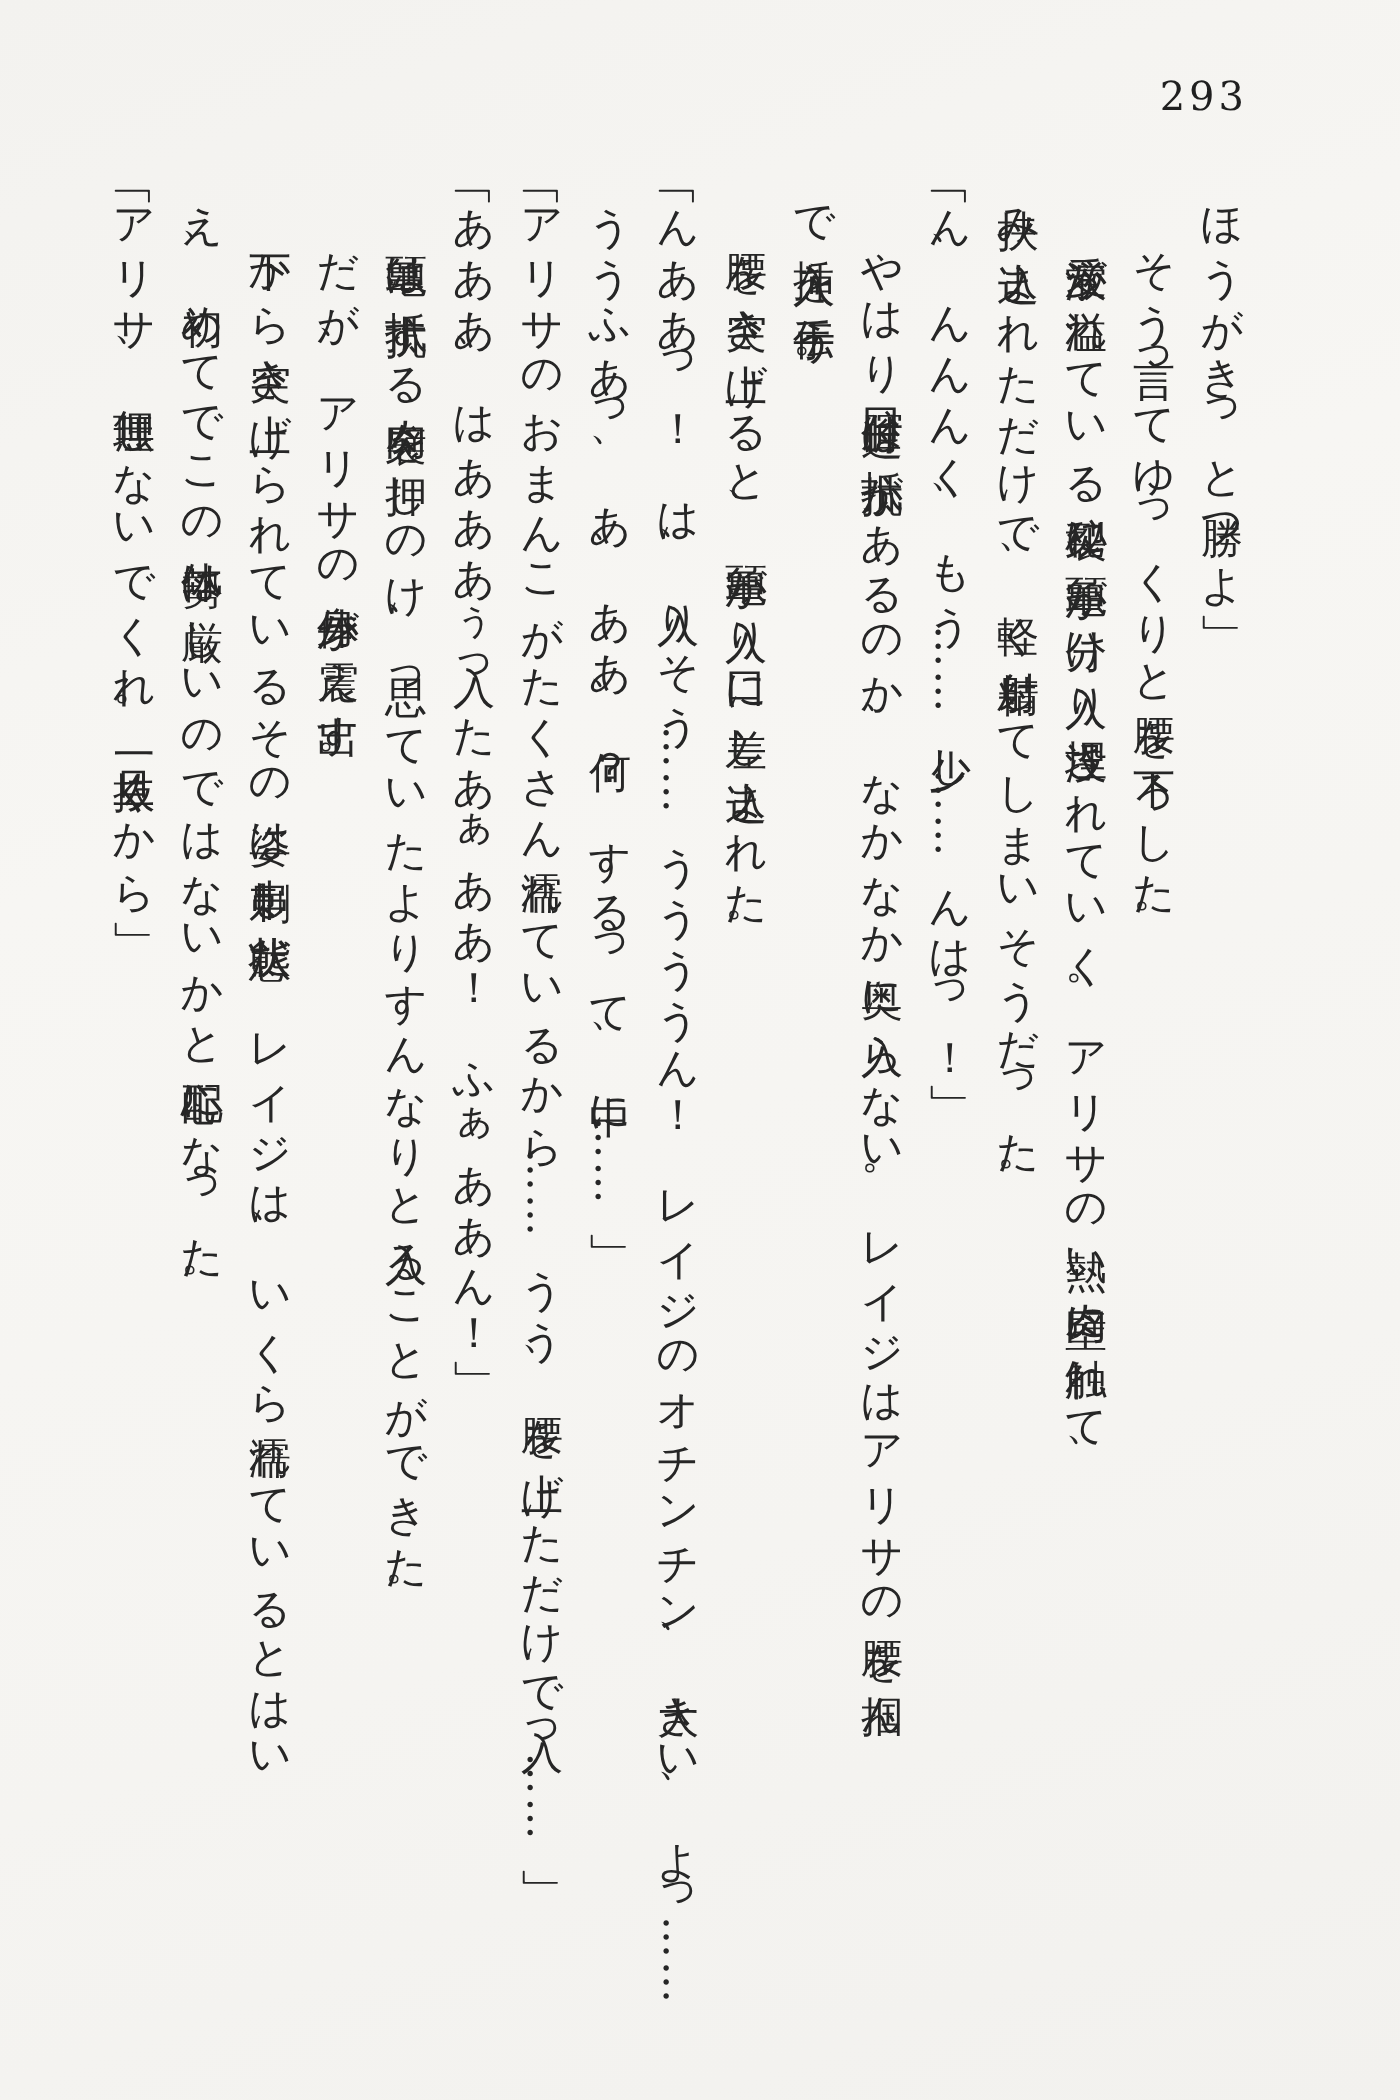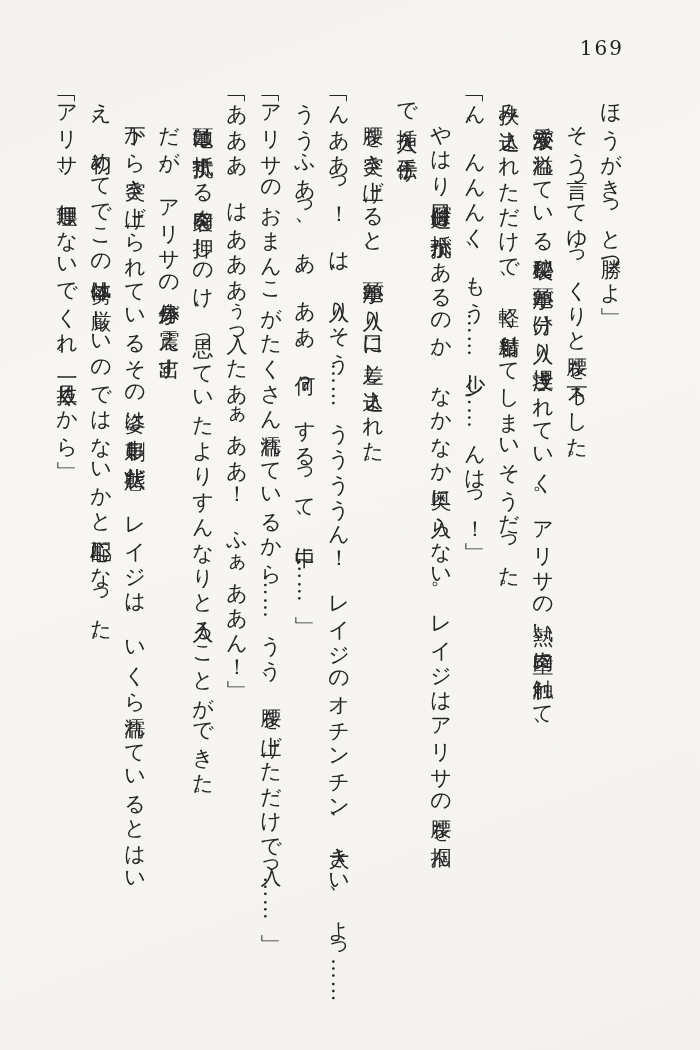--- a/index.html
+++ b/index.html
@@ -42,21 +42,21 @@
   }
   .line.indent {
     text-indent: 22.5px;
   }
 </style>
 </head>
 <body>
 
 <div class="page">
 
-  <div class="page-number">169</div>
+  <div class="page-number">293</div>
 
   <div class="text-area">
     <p class="line">ほうがきっと勝つよ」</p>
     <p class="line indent">そう言ってゆっくりと腰を下ろした。</p>
     <p class="line indent">愛液が溢れている秘裂に亀頭が分け入り埋没されていく。アリサの熱い肉壁に触れて、</p>
     <p class="line">挟み込まれただけで、軽く射精してしまいそうだった。</p>
     <p class="line">「ん、んんんく、もう……少し……んはっ！」</p>
     <p class="line indent">やはり膣口付近は抵抗があるのか、なかなか奥に入らない。レイジはアリサの腰を掴ん</p>
     <p class="line">で挿入を手伝う。</p>
     <p class="line indent">腰を突き上げると、亀頭が入り口に差し込まれた。</p>

